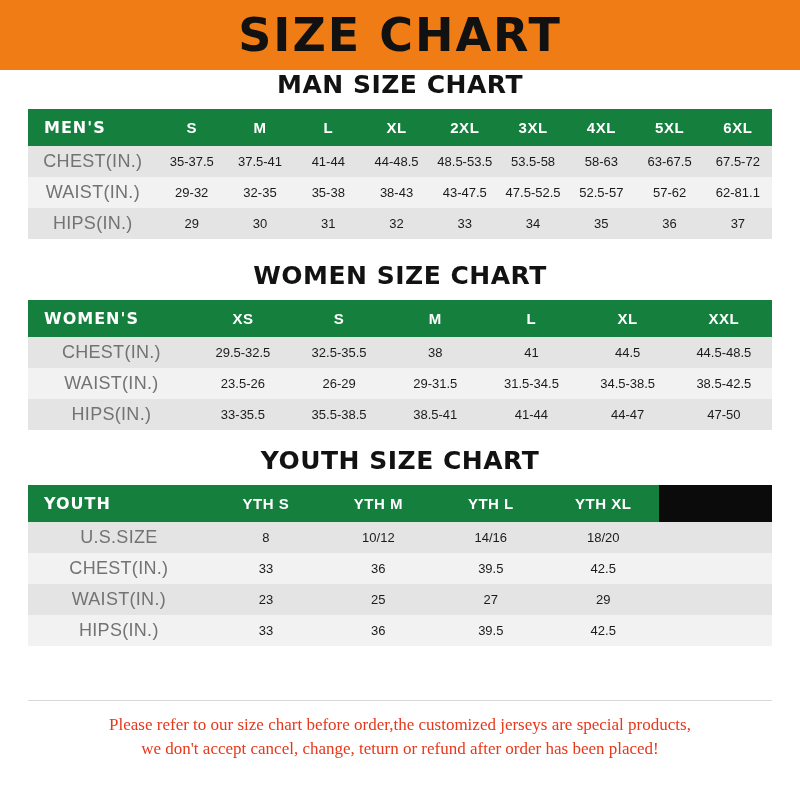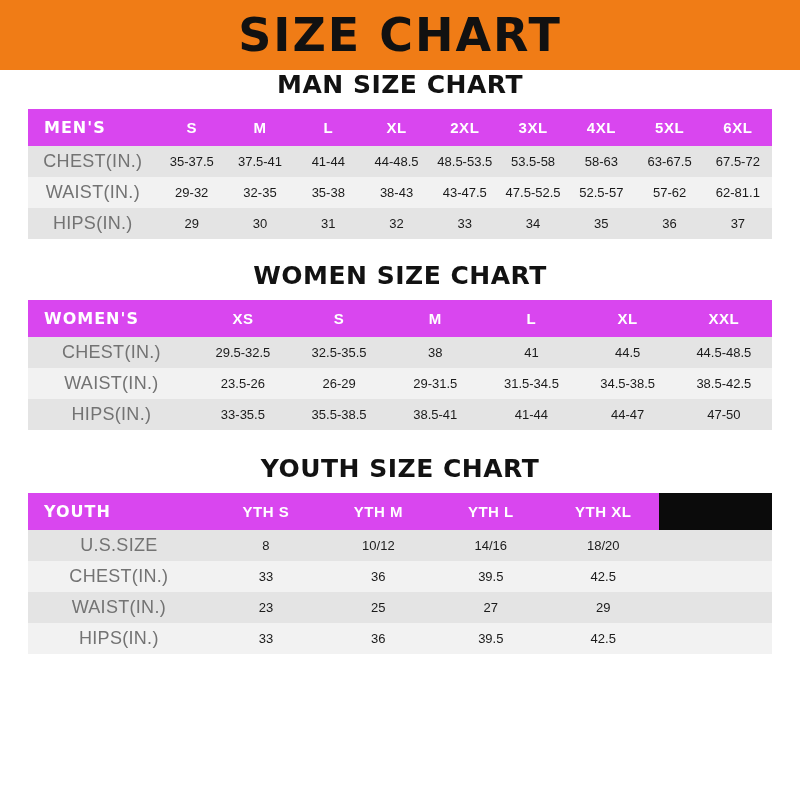--- a/index.html
+++ b/index.html
@@ -45,39 +45,39 @@
   .section-title {
     text-align: center;
     font-family: "DejaVu Sans", sans-serif;
     font-weight: bold;
     font-size: 25px;
     color: #121212;
     letter-spacing: 0.5px;
   }
   .t-man { margin-top: 0; }
   .t-women { margin-top: 22px; }
-  .t-youth { margin-top: 24px; }
+  .t-youth { margin-top: 16px; }
 
   table.size-table {
     width: 100%;
     border-collapse: collapse;
     margin-top: 10px;
     table-layout: fixed;
   }
   table.size-table td,
   table.size-table th {
     text-align: center;
     font-family: "Liberation Sans", sans-serif;
     font-size: 13px;
     color: #1b1b1b;
     padding: 5px 2px;
     font-weight: normal;
   }
   table.size-table thead th {
-    background: #d946ef;
+    background: #15803d;
     color: #ffffff;
     font-size: 15px;
     font-weight: bold;
     padding: 9px 2px;
     letter-spacing: 0.5px;
   }
   table.size-table thead th.row-label {
     text-align: left;
     padding-left: 16px;
     font-family: "DejaVu Sans", sans-serif;
@@ -264,14 +264,20 @@
           <td>36</td>
           <td>39.5</td>
           <td>42.5</td>
           <td></td>
         </tr>
       </tbody>
     </table>
 
   </div>
 
+  <div class="notice-wrap">
+    <div class="notice">
+      <p>Please refer to our size chart before order,the customized jerseys are special products,</p>
+      <p>we don't accept cancel, change, teturn or refund after order has been placed!</p>
+    </div>
+  </div>
 
 </div>
 
 </body></html>

